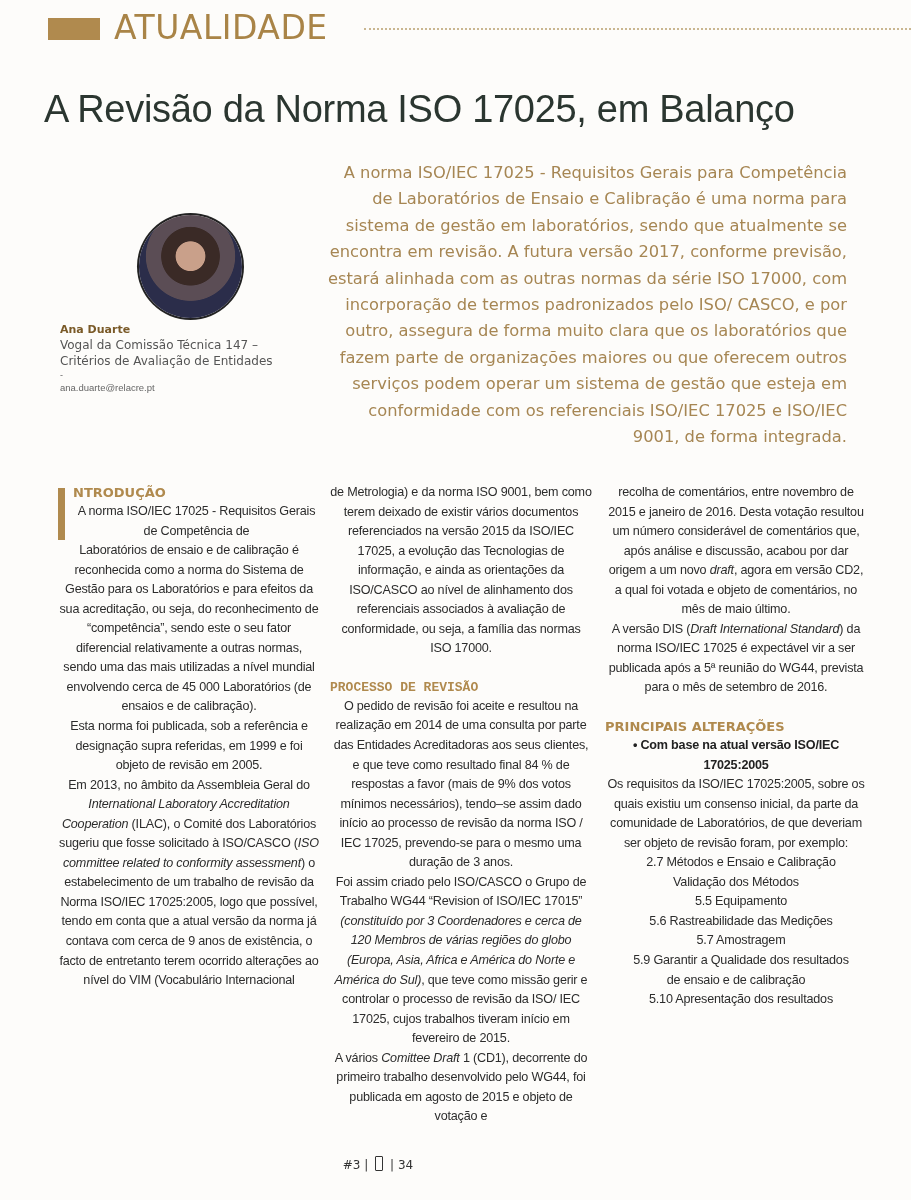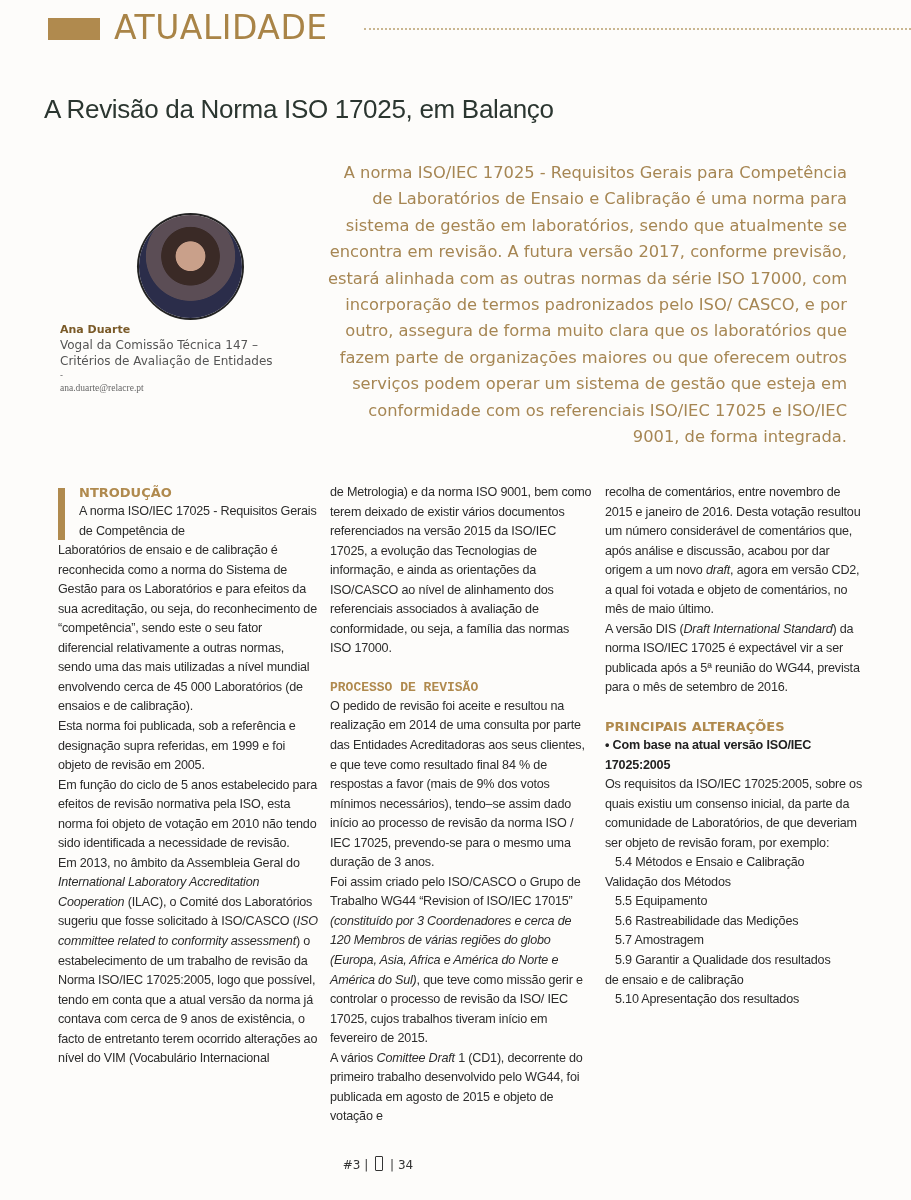--- a/index.html
+++ b/index.html
@@ -23,21 +23,21 @@
       font-size: 33px; color: #a98447; letter-spacing: 0.5px;
       line-height: 36px;
     }
     .section-dots {
       position: absolute; left: 316px; top: 14px; right: 0;
       border-top: 2px dotted #c9b690; height: 0;
     }
     .title {
       position: absolute; left: 44px; top: 86px;
       font-family: "Liberation Sans", sans-serif;
-      font-size: 26px; color: #2b3630; line-height: 46px;
+      font-size: 38px; color: #2b3630; line-height: 46px;
       letter-spacing: -0.3px;
     }
     .avatar {
       position: absolute; left: 139px; top: 215px; width: 103px; height: 103px;
       border-radius: 50%; overflow: hidden;
       background: radial-gradient(circle at 50% 40%, #c9a08a 0 18%, #3a2a26 19% 36%, #5b4d55 37% 55%, #2b2d4a 56% 100%);
       box-shadow: 0 0 0 2px #222;
     }
     .author {
       position: absolute; left: 60px; top: 323px; width: 260px; text-align: left;
@@ -45,47 +45,47 @@
     .author-name {
       font-family: "DejaVu Sans", sans-serif; font-weight: bold;
       font-size: 11px; color: #7a5a28; line-height: 14px;
     }
     .author-role {
       font-family: "DejaVu Sans", sans-serif;
       font-size: 12px; color: #555; line-height: 16px;
     }
     .author-sep { font-size: 9px; color: #666; line-height: 12px; }
     .author-email {
-      font-family: Liberation Serif, serif; font-size: 9.5px; color: #666; line-height: 14px;
+      font-family: Liberation Sans, sans-serif; font-size: 9.5px; color: #666; line-height: 14px;
     }
     .lead {
       position: absolute; left: 325px; top: 160px; width: 522px;
       text-align: right;
       font-family: "DejaVu Sans", sans-serif;
       font-size: 16.3px; line-height: 26.4px; color: #a68653;
     }
     .col {
       position: absolute; top: 483px; width: 262px;
       font-family: "Liberation Sans", sans-serif;
       font-size: 12.6px; line-height: 19.55px; color: #2c2c2c;
       letter-spacing: -0.2px;
     }
-    .col p { margin: 0; }
+    .col p { margin: 0; text-align: center; }
     .col1 { left: 58px; }
     .col2 { left: 330px; }
     .col3 { left: 605px; }
     .h {
       font-family: "DejaVu Sans", sans-serif; font-weight: bold;
       font-size: 13px; color: #b08a4e; line-height: 19px; letter-spacing: 0;
     }
     .dropcap-bar {
       position: absolute; left: 58px; top: 488px; width: 7px; height: 52px;
       background: #b08a4e;
     }
-    .intro-indent { padding-left: 21px; }
+    .intro-indent { padding-left: 15px; }
     .bullet-title { font-weight: bold; color: #222; }
     .ind { padding-left: 10px; }
     em { font-style: italic; }
     .page-footer {
       position: absolute; left: 0; width: 756px; top: 1156px; text-align: center;
       font-family: "DejaVu Sans", sans-serif; font-size: 12px; color: #333;
     }
     .mag-icon {
       display: inline-block; width: 6px; height: 13px; border: 1.5px solid #333;
       vertical-align: -2px; margin: 0 3px; border-radius: 1px;
@@ -114,40 +114,39 @@
 
 <div class="lead">A norma ISO/IEC 17025 - Requisitos Gerais para Competência de Laboratórios de Ensaio e Calibração é uma norma para sistema de gestão em laboratórios, sendo que atualmente se encontra em revisão. A futura versão 2017, conforme previsão, estará alinhada com as outras normas da série ISO 17000, com incorporação de termos padronizados pelo ISO/ CASCO, e por outro, assegura de forma muito clara que os laboratórios que fazem parte de organizações maiores ou que oferecem outros serviços podem operar um sistema de gestão que esteja em conformidade com os referenciais ISO/IEC 17025 e ISO/IEC 9001, de forma integrada.</div>
 
 <div class="dropcap-bar"></div>
 
 <div class="col col1">
   <div class="h intro-indent">NTRODUÇÃO</div>
   <p class="intro-indent">A norma ISO/IEC 17025 - Requisitos Gerais de Competência de</p>
   <p>Laboratórios de ensaio e de calibração é reconhecida como a norma do Sistema de Gestão para os Laboratórios e para efeitos da sua acreditação, ou seja, do reconhecimento de “competência”, sendo este o seu fator diferencial relativamente a outras normas, sendo uma das mais utilizadas a nível mundial envolvendo cerca de 45 000 Laboratórios (de ensaios e de calibração).</p>
   <p>Esta norma foi publicada, sob a referência e designação supra referidas, em 1999 e foi objeto de revisão em 2005.</p>
-  <p>Em função do ciclo de 5 anos estabelecido para efeitos de revisão normativa pela ISO, esta norma foi objeto de votação em 2010 não tendo sido identificada a necessidade de revisão.</p>
   <p><span>Em 2013, no âmbito da Assembleia Geral do </span><em>International Laboratory Accreditation Cooperation</em><span> (ILAC), o Comité dos Laboratórios sugeriu que fosse solicitado à ISO/CASCO (</span><em>ISO committee related to conformity assessment</em><span>) o estabelecimento de um trabalho de revisão da Norma ISO/IEC 17025:2005, logo que possível, tendo em conta que a atual versão da norma já contava com cerca de 9 anos de existência, o facto de entretanto terem ocorrido alterações ao nível do VIM (Vocabulário Internacional</span></p>
 </div>
 
 <div class="col col2">
   <p>de Metrologia) e da norma ISO 9001, bem como terem deixado de existir vários documentos referenciados na versão 2015 da ISO/IEC 17025, a evolução das Tecnologias de informação, e ainda as orientações da ISO/CASCO ao nível de alinhamento dos referenciais associados à avaliação de conformidade, ou seja, a família das normas ISO 17000.</p>
   <div class="h" style="margin-top:19px;font-family:Liberation Mono, monospace;">PROCESSO DE REVISÃO</div>
   <p>O pedido de revisão foi aceite e resultou na realização em 2014 de uma consulta por parte das Entidades Acreditadoras aos seus clientes, e que teve como resultado final 84 % de respostas a favor (mais de 9% dos votos mínimos necessários), tendo–se assim dado início ao processo de revisão da norma ISO / IEC 17025, prevendo-se para o mesmo uma duração de 3 anos.</p>
   <p><span>Foi assim criado pelo ISO/CASCO o Grupo de Trabalho WG44 “Revision of ISO/IEC 17015” </span><em>(constituído por 3 Coordenadores e cerca de 120 Membros de várias regiões do globo (Europa, Asia, Africa e América do Norte e América do Sul)</em><span>, que teve como missão gerir e controlar o processo de revisão da ISO/ IEC 17025, cujos trabalhos tiveram início em fevereiro de 2015.</span></p>
   <p><span>A vários </span><em>Comittee Draft</em><span> 1 (CD1), decorrente do primeiro trabalho desenvolvido pelo WG44, foi publicada em agosto de 2015 e objeto de votação e</span></p>
 </div>
 
 <div class="col col3">
   <p><span>recolha de comentários, entre novembro de 2015 e janeiro de 2016. Desta votação resultou um número considerável de comentários que, após análise e discussão, acabou por dar origem a um novo </span><em>draft</em><span>, agora em versão CD2, a qual foi votada e objeto de comentários, no mês de maio último.</span></p>
   <p><span>A versão DIS (</span><em>Draft International Standard</em><span>) da norma ISO/IEC 17025 é expectável vir a ser publicada após a 5ª reunião do WG44, prevista para o mês de setembro de 2016.</span></p>
   <div class="h" style="margin-top:19px;">PRINCIPAIS ALTERAÇÕES</div>
   <p class="bullet-title">• Com base na atual versão ISO/IEC 17025:2005</p>
   <p>Os requisitos da ISO/IEC 17025:2005, sobre os quais existiu um consenso inicial, da parte da comunidade de Laboratórios, de que deveriam ser objeto de revisão foram, por exemplo:</p>
   <div>
-    <p class="ind">5.4 Métodos e Ensaio e Calibração</p>
+    <p class="ind">2.7 Métodos e Ensaio e Calibração</p>
     <p>Validação dos Métodos</p>
     <p class="ind">5.5 Equipamento</p>
     <p class="ind">5.6 Rastreabilidade das Medições</p>
     <p class="ind">5.7 Amostragem</p>
     <p class="ind">5.9 Garantir a Qualidade dos resultados</p>
     <p>de ensaio e de calibração</p>
     <p class="ind">5.10 Apresentação dos resultados</p>
   </div>
 </div>
 

